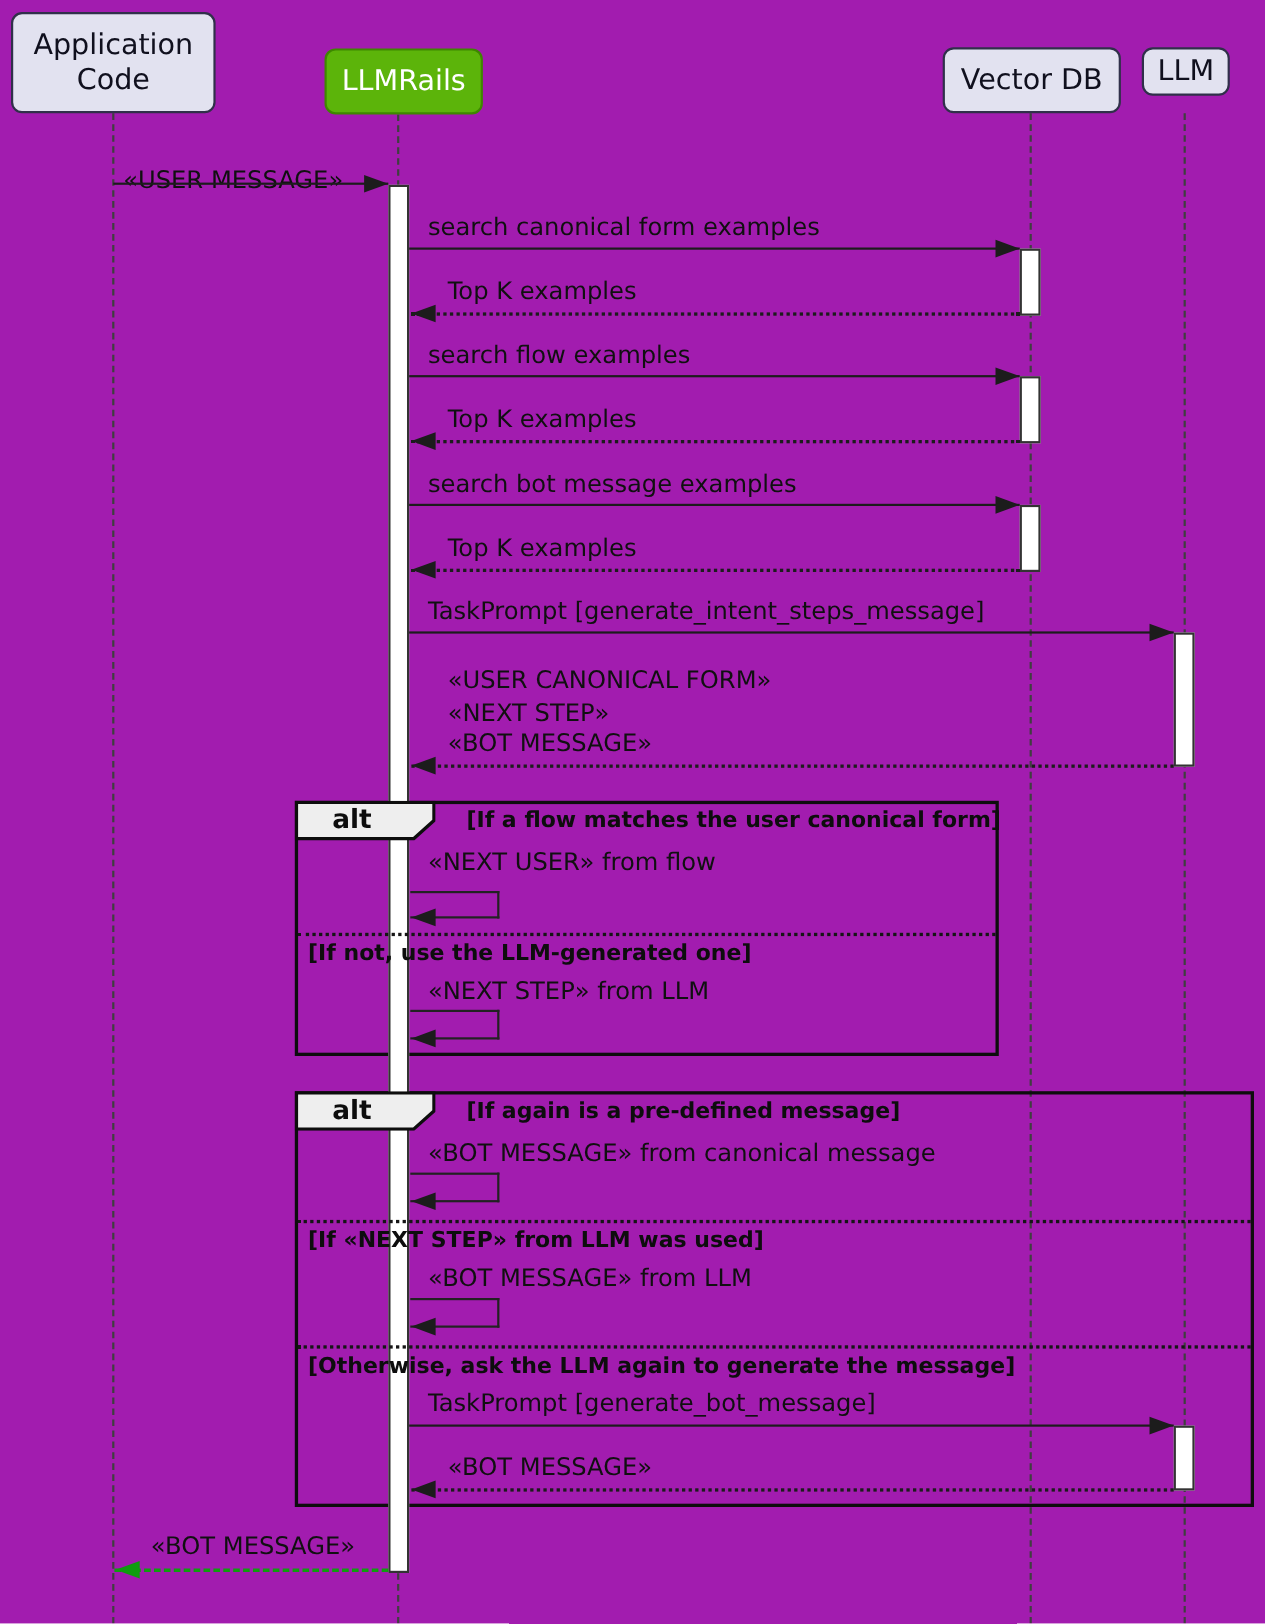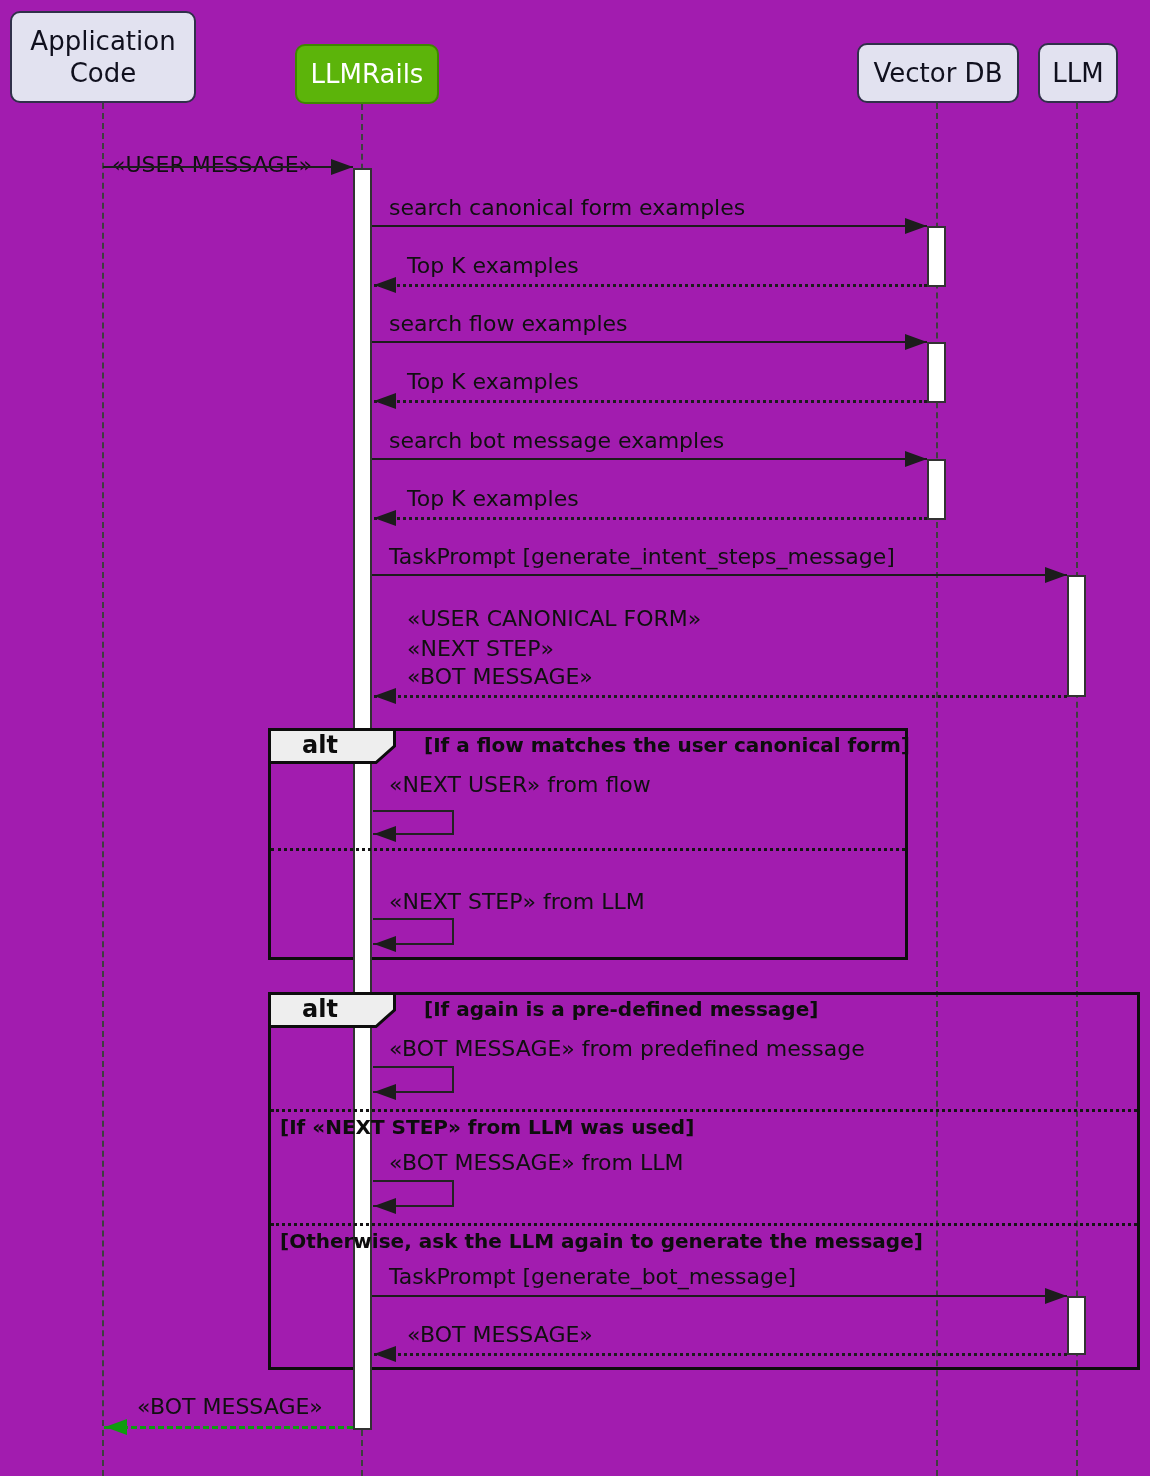--- a/index.html
+++ b/index.html
@@ -41,21 +41,21 @@
 
   <div class="pbox" style="left:10px;top:11px;width:186px;height:92px;">
     <span>Application Code</span>
   </div>
   <div class="pbox" style="left:857px;top:43px;width:162px;height:60px;">
     <span>Vector DB</span>
   </div>
   <div class="pbox green" style="left:295px;top:44px;width:144px;height:60px;">
     <span>LLMRails</span>
   </div>
-  <div class="pbox" style="left:1038px;top:43px;width:80px;height:60px;">
+  <div class="pbox" style="left:1038px;top:43px;width:80px;height:44px;">
     <span>LLM</span>
   </div>
 
   <div class="act" style="left:353px;top:168px;height:1262px;"></div>
   <div class="act" style="left:927px;top:226px;height:61px;"></div>
   <div class="act" style="left:927px;top:342px;height:61px;"></div>
   <div class="act" style="left:927px;top:459px;height:61px;"></div>
   <div class="act" style="left:1067px;top:575px;height:122px;"></div>
   <div class="act" style="left:1067px;top:1296px;height:59px;"></div>
 
@@ -102,33 +102,34 @@
     <path d="M1.5,1.5 L126.5,1.5 L126.5,18 L108,34.5 L1.5,34.5 Z" fill="#eeeeee" stroke="#0d0d0d" stroke-width="3"></path>
   </svg>
   <div class="tab-label" style="left:268px;top:731px;width:104px;">alt</div>
   <div class="cond" style="left:424px;top:733px;">[If a flow matches the user canonical form]</div>
 
   <div class="msg" style="left:389px;top:772px;">«NEXT USER» from flow</div>
   <div class="loop" style="left:373px;top:810px;width:81px;height:25px;"></div>
   <div class="ah-l" style="left:374px;top:826px;"></div>
 
   <div class="divider" style="left:271px;top:848px;width:634px;"></div>
+  <div class="cond" style="left:280px;top:854px;">[If not, use the LLM-generated one]</div>
 
   <div class="msg" style="left:389px;top:889px;">«NEXT STEP» from LLM</div>
   <div class="loop" style="left:373px;top:918px;width:81px;height:27px;"></div>
   <div class="ah-l" style="left:374px;top:936px;"></div>
 
   <div class="frame" style="left:268px;top:992px;width:872px;height:378px;"></div>
   <svg class="tab" style="left:268px;top:992px;" width="128" height="36" viewBox="0 0 128 36">
     <path d="M1.5,1.5 L126.5,1.5 L126.5,18 L108,34.5 L1.5,34.5 Z" fill="#eeeeee" stroke="#0d0d0d" stroke-width="3"></path>
   </svg>
   <div class="tab-label" style="left:268px;top:995px;width:104px;">alt</div>
   <div class="cond" style="left:424px;top:997px;">[If again is a pre-defined message]</div>
 
-  <div class="msg" style="left:389px;top:1036px;">«BOT MESSAGE» from predefined message</div>
+  <div class="msg" style="left:389px;top:1036px;">«BOT MESSAGE» from canonical message</div>
   <div class="loop" style="left:373px;top:1066px;width:81px;height:27px;"></div>
   <div class="ah-l" style="left:374px;top:1084px;"></div>
 
   <div class="divider" style="left:271px;top:1109px;width:866px;"></div>
   <div class="cond" style="left:280px;top:1115px;">[If «NEXT STEP» from LLM was used]</div>
 
   <div class="msg" style="left:389px;top:1150px;">«BOT MESSAGE» from LLM</div>
   <div class="loop" style="left:373px;top:1180px;width:81px;height:27px;"></div>
   <div class="ah-l" style="left:374px;top:1198px;"></div>
 

